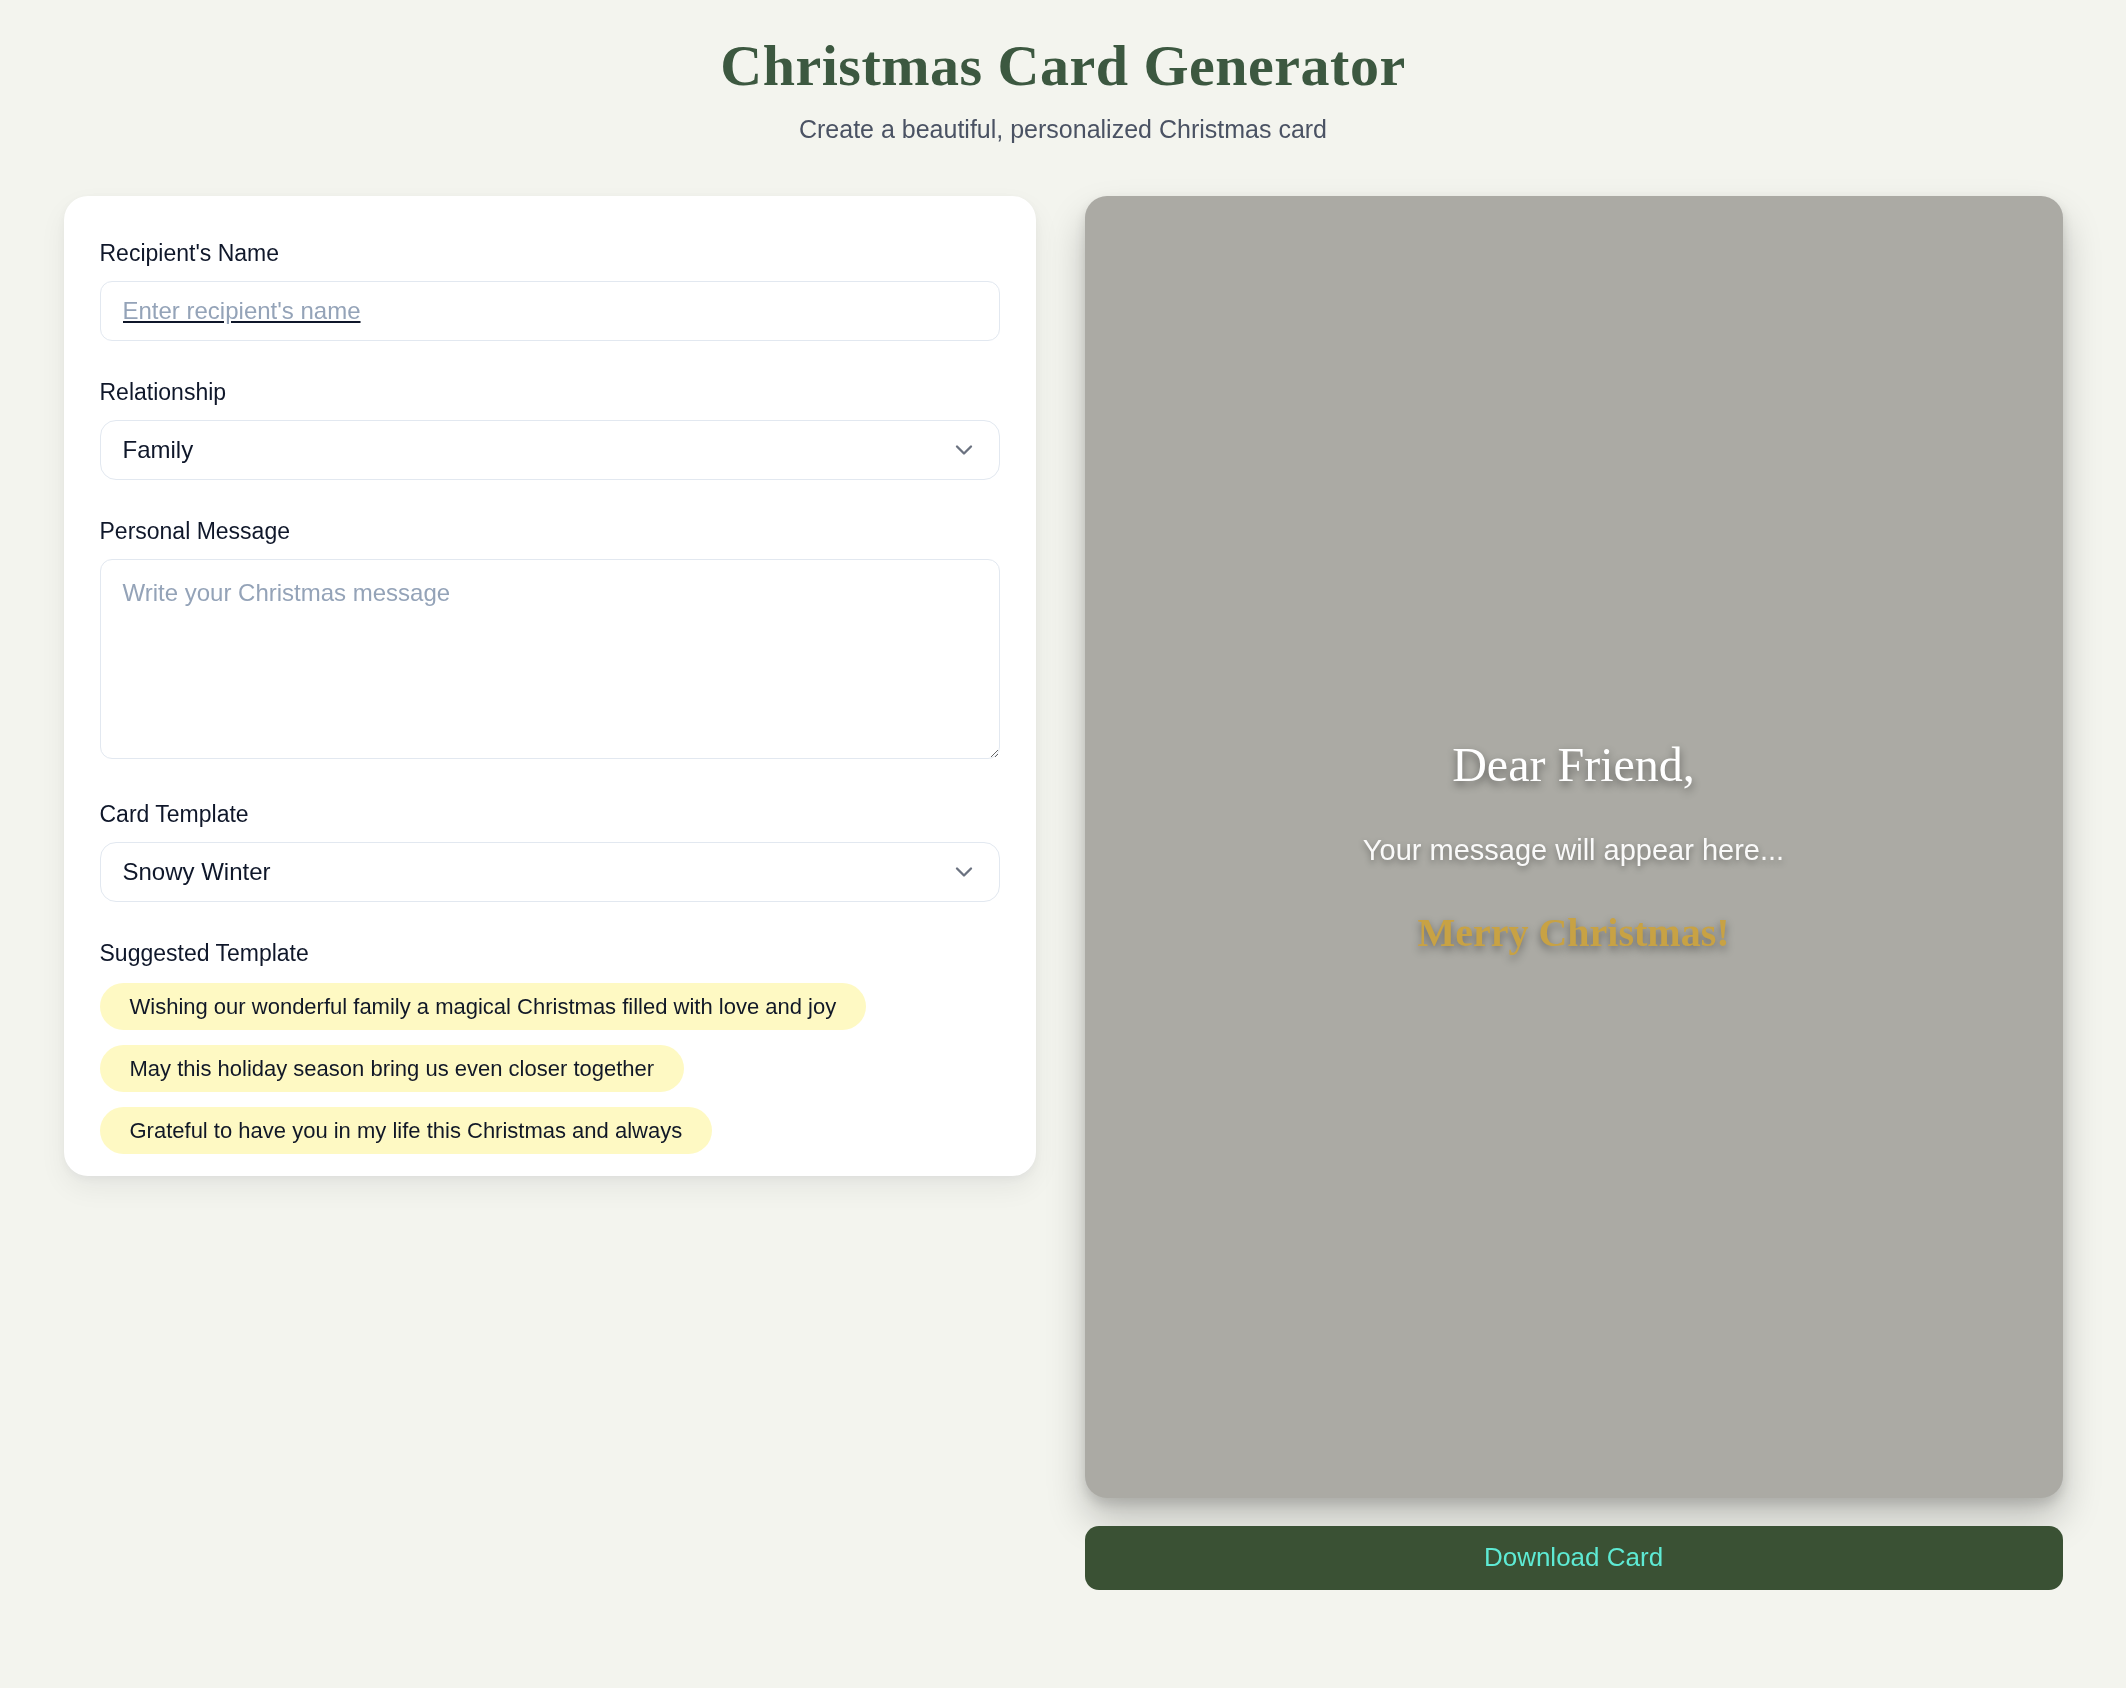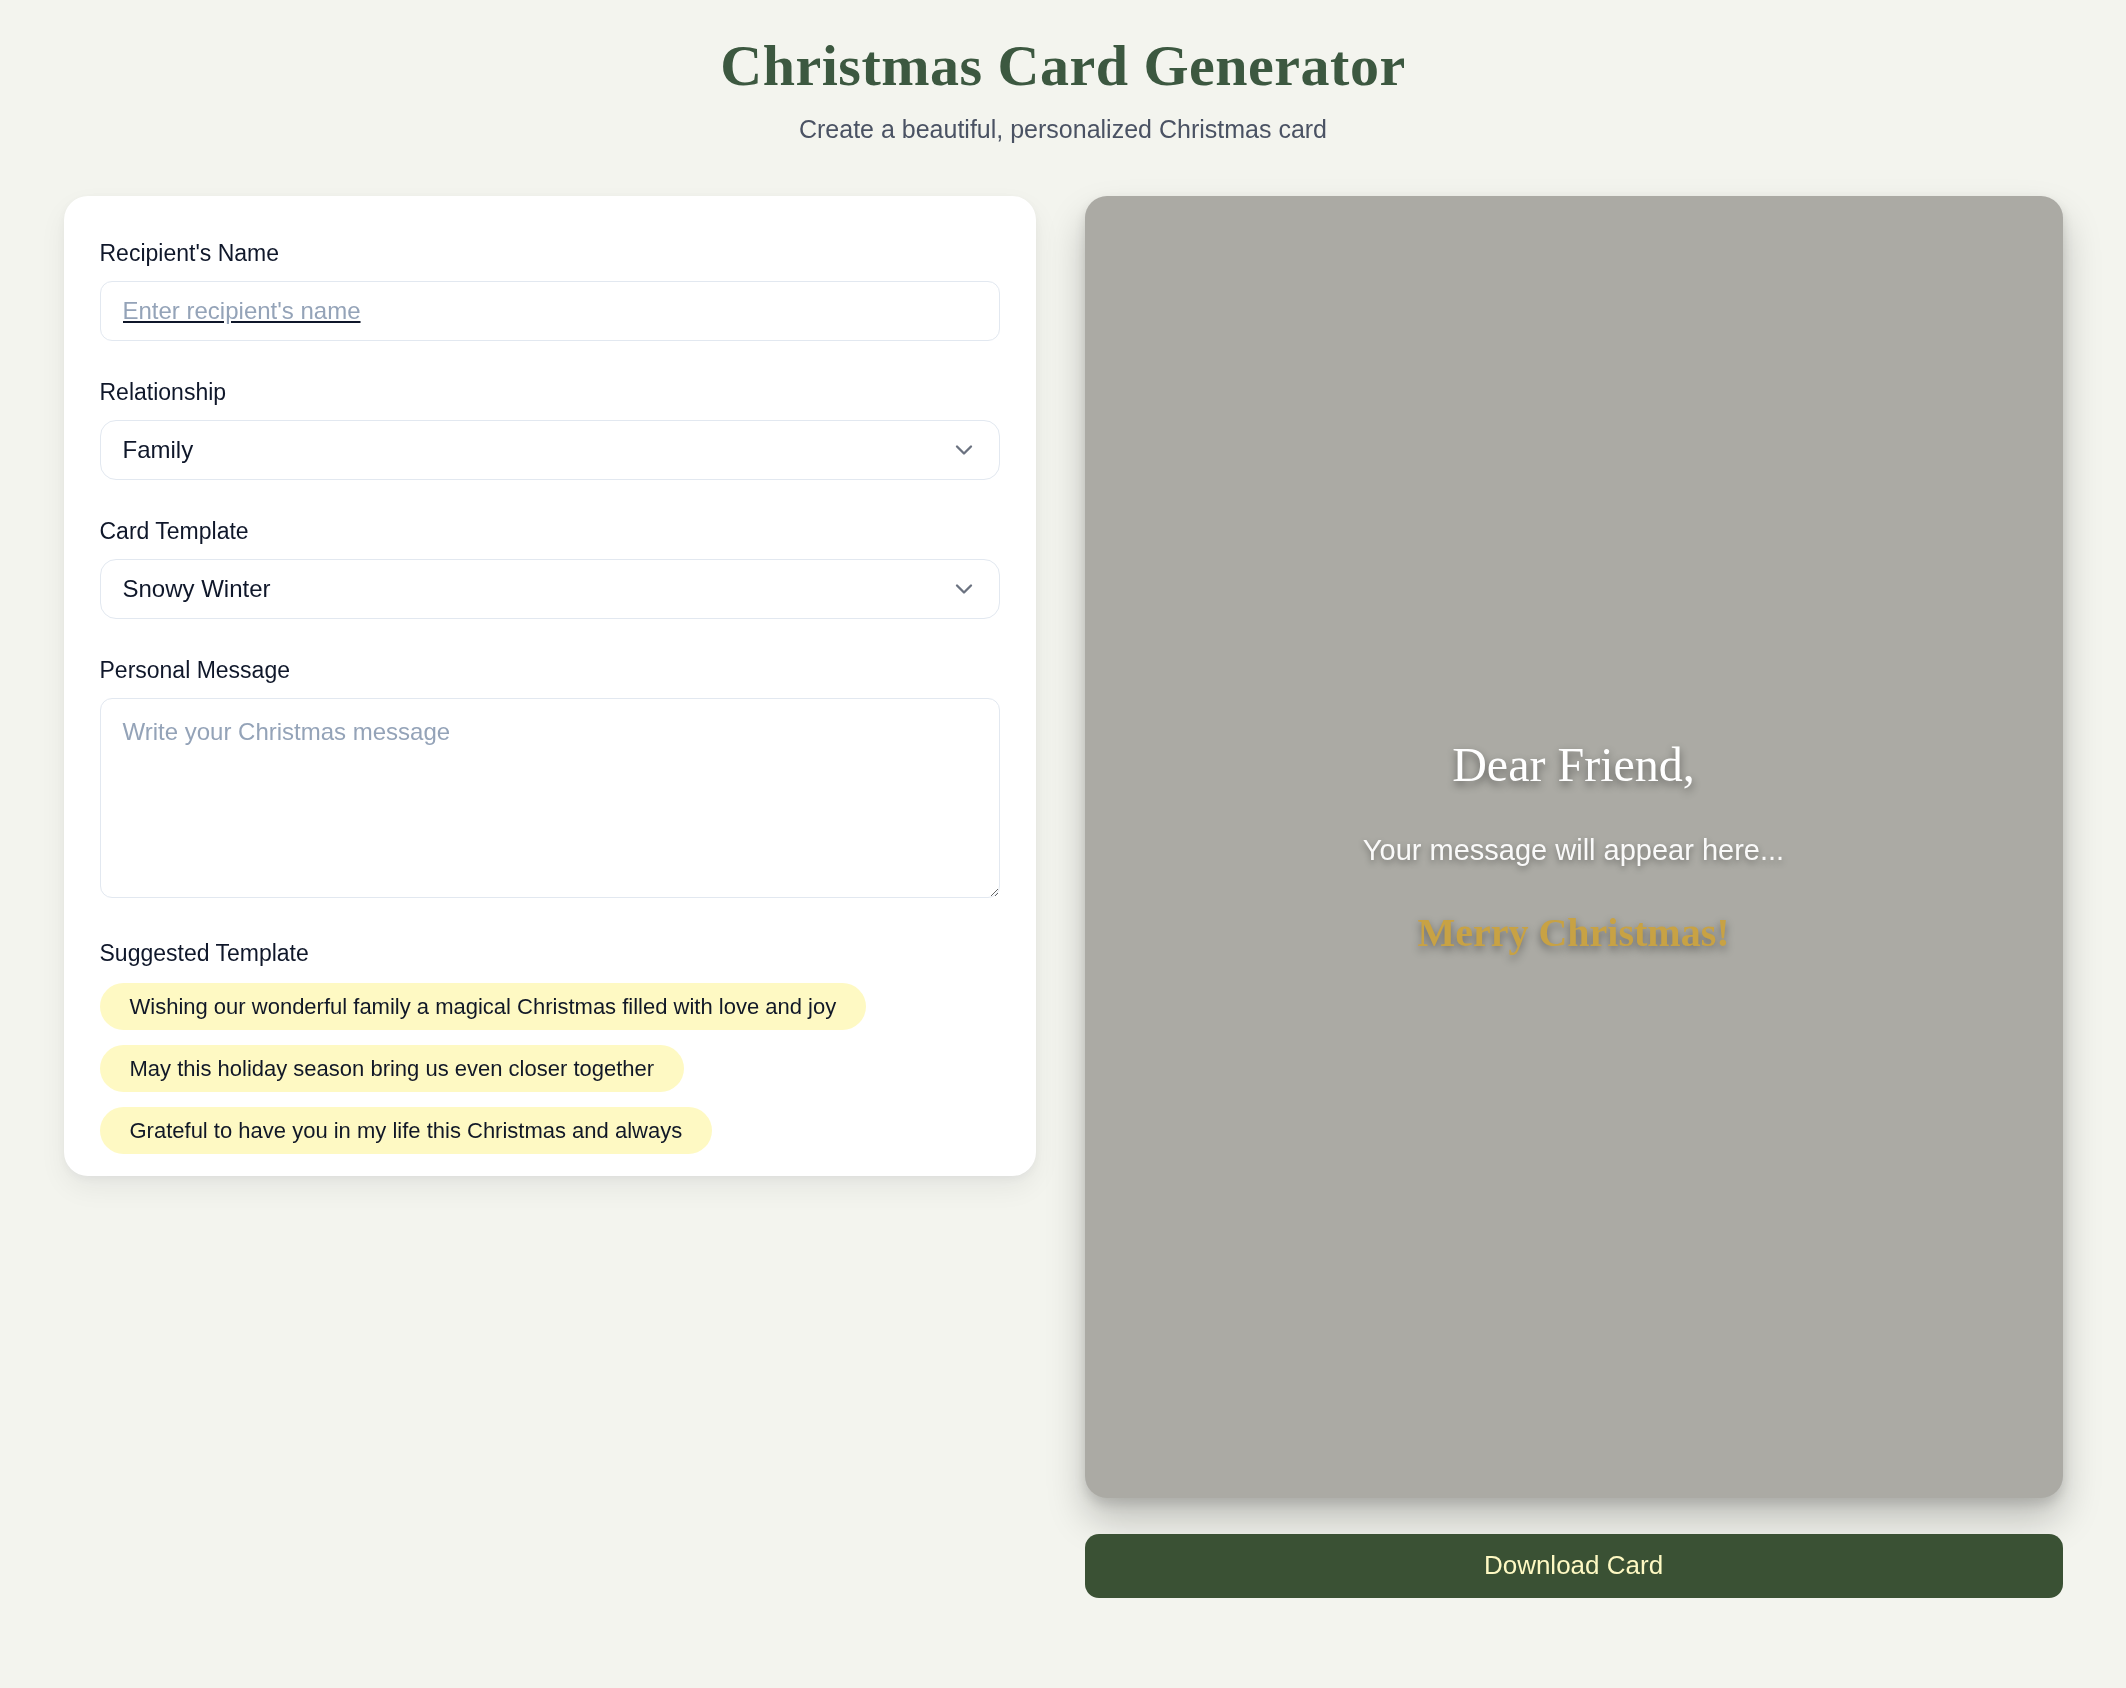--- a/index.html
+++ b/index.html
@@ -131,25 +131,25 @@
     text-shadow: 0 3px 6px rgba(0,0,0,0.35);
   }
   .preview-closing {
     font-family: "Liberation Serif", serif;
     font-size: 40px;
     font-weight: 600;
     color: #c8a244;
     text-shadow: 0 4px 8px rgba(0,0,0,0.4);
   }
   .download-btn {
-    margin-top: 36px;
+    margin-top: 28px;
     width: 100%;
     height: 64px;
     background: #3a5134;
-    color: #fef9c3;
+    color: #5eead4;
     font-size: 26px;
     font-weight: 500;
     border: none;
     border-radius: 14px;
     font-family: "Liberation Sans", sans-serif;
     cursor: pointer;
   }
 </style>
 </head>
 <body>
@@ -178,39 +178,39 @@
           </select>
           <span class="chevron">
             <svg width="28" height="28" viewBox="0 0 24 24" fill="none" stroke="#6b7280" stroke-width="2" stroke-linecap="round" stroke-linejoin="round">
               <polyline points="6 9 12 15 18 9"></polyline>
             </svg>
           </span>
         </div>
       </div>
 
       <div class="field">
+        <label class="field-label">Personal Message</label>
+        <textarea class="textarea-input" placeholder="Write your Christmas message" style=""></textarea>
+      </div>
+
+      <div class="field">
         <label class="field-label">Card Template</label>
         <div class="select-wrap">
           <select class="select-box">
             <option>Snowy Winter</option>
           </select>
           <span class="chevron">
             <svg width="28" height="28" viewBox="0 0 24 24" fill="none" stroke="#6b7280" stroke-width="2" stroke-linecap="round" stroke-linejoin="round">
               <polyline points="6 9 12 15 18 9"></polyline>
             </svg>
           </span>
         </div>
       </div>
 
       <div class="field">
-        <label class="field-label">Personal Message</label>
-        <textarea class="textarea-input" placeholder="Write your Christmas message" style=""></textarea>
-      </div>
-
-      <div class="field">
         <label class="field-label">Suggested Template</label>
         <div class="chips">
           <button class="chip">Wishing our wonderful family a magical Christmas filled with love and joy</button>
           <button class="chip">May this holiday season bring us even closer together</button>
           <button class="chip">Grateful to have you in my life this Christmas and always</button>
         </div>
       </div>
 
     </div>
 

